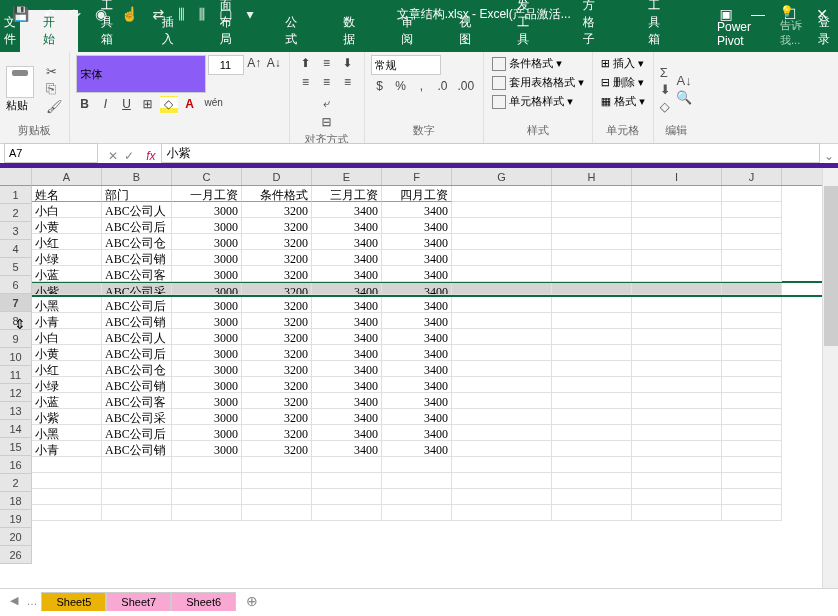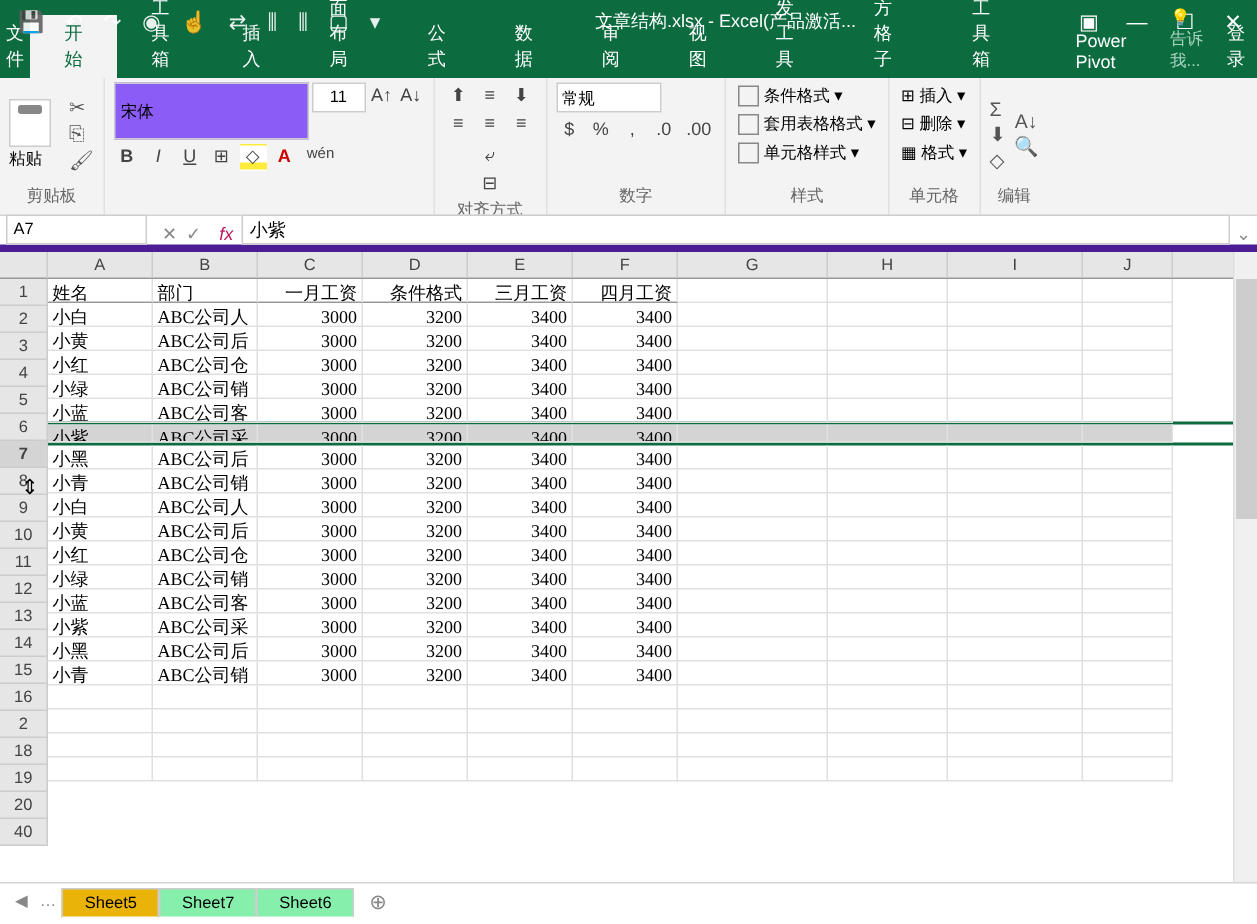--- a/index.html
+++ b/index.html
@@ -56,21 +56,21 @@
 .crow{display:flex;height:16px}
 .crow.selrow .cell{background:#d4d4d4}
 .crow.selrow{border-top:2px solid #0c6b3f;border-bottom:2px solid #0c6b3f;margin-top:-1px}
 .cell{border-right:1px solid #e0e0e0;border-bottom:1px solid #e0e0e0;padding:0 3px;font-size:12px;line-height:18px;overflow:hidden;white-space:nowrap;font-family:SimSun}
 .cell.num{text-align:right}
 .cell.hdr{border-bottom:1px solid #999}
 .vscroll{position:absolute;top:0;right:0;width:16px;height:100%;background:#f0f0f0;border-left:1px solid #ddd}
 .vscroll-th{width:14px;height:160px;background:#cdcdcd;margin:18px auto 0}
 .sheet-tabs{height:24px;background:#fff;border-top:1px solid #d4d4d4;display:flex;align-items:center;padding-left:6px}
 .stnav{color:#888;padding:0 4px;font-size:11px}
-.stab{padding:3px 14px;border:1px solid #ccc;border-bottom:none;font-size:11px;background:#86efac;margin-top:2px}
+.stab{padding:3px 14px;border:1px solid #ccc;border-bottom:none;font-size:11px;background:#f9a8d4;margin-top:2px}
 .stab.active{background:#eab308;border-bottom:1px solid #fff}
 .stadd{padding:0 10px;color:#888;font-size:14px}
 .cw-a{width:70px}.cw-b{width:70px}.cw-c{width:70px}.cw-d{width:70px}.cw-e{width:70px}.cw-f{width:70px}.cw-g{width:100px}.cw-h{width:80px}.cw-i{width:90px}.cw-j{width:60px}
 .resize-cursor{position:absolute;left:14px;top:130px;font-size:14px;color:#000}
 </style>
 </head>
 <body>
 
 <div class="titlebar">
   <div class="tb-icons">
@@ -238,21 +238,21 @@
       <div class="rh">11</div>
       <div class="rh">12</div>
       <div class="rh">13</div>
       <div class="rh">14</div>
       <div class="rh">15</div>
       <div class="rh">16</div>
       <div class="rh">2</div>
       <div class="rh">18</div>
       <div class="rh">19</div>
       <div class="rh">20</div>
-      <div class="rh">40</div>
+      <div class="rh">26</div>
     </div>
   <div class="cells" id="cells">
       <div class="crow">
         <div class="cell cw-a hdr">姓名</div>
         <div class="cell cw-b hdr">部门</div>
         <div class="cell cw-c hdr num">一月工资</div>
         <div class="cell cw-d hdr num">条件格式</div>
         <div class="cell cw-e hdr num">三月工资</div>
         <div class="cell cw-f hdr num">四月工资</div>
         <div class="cell cw-g"></div>

